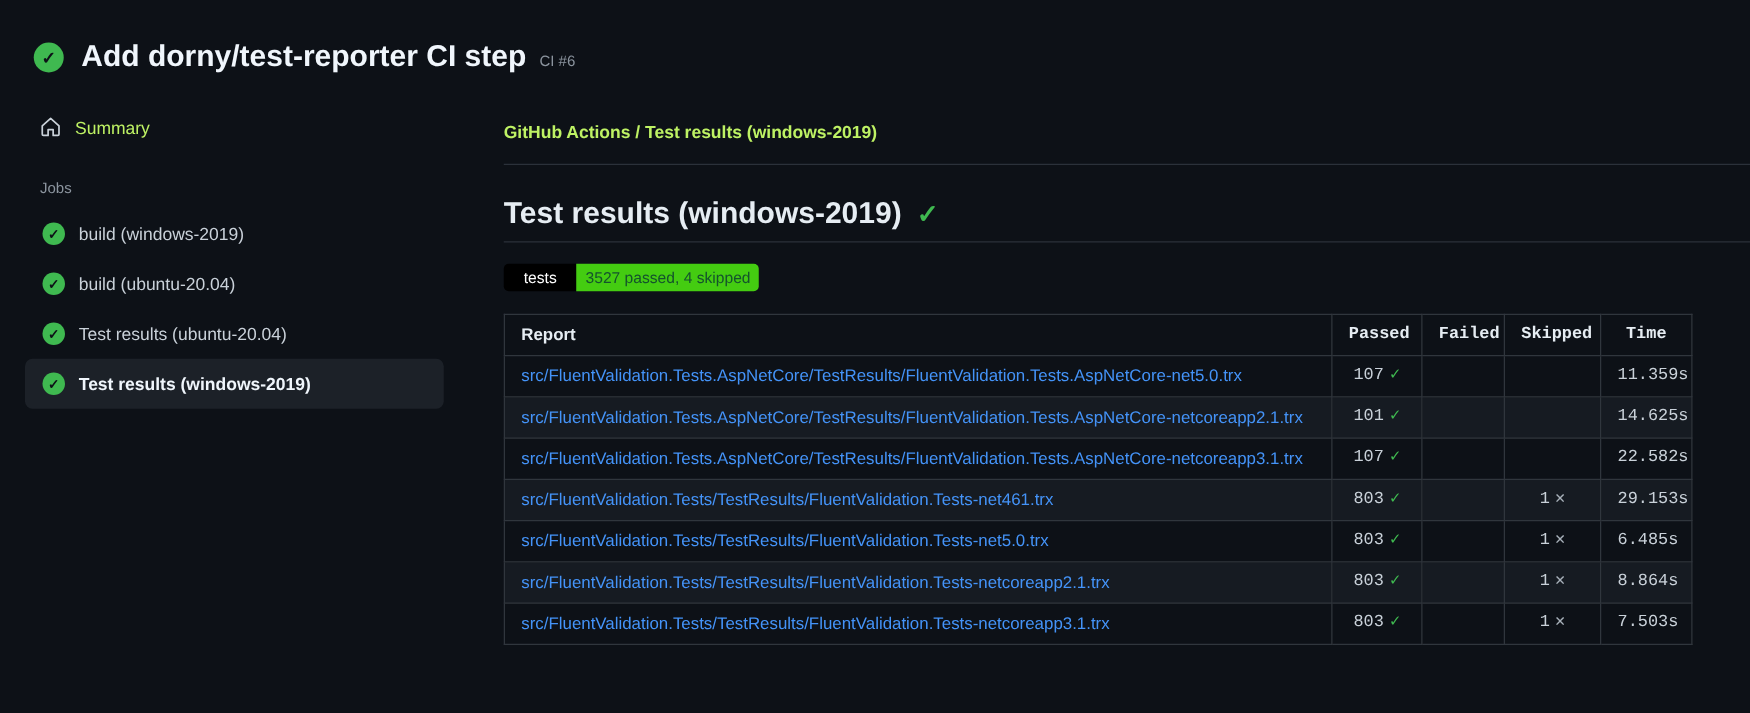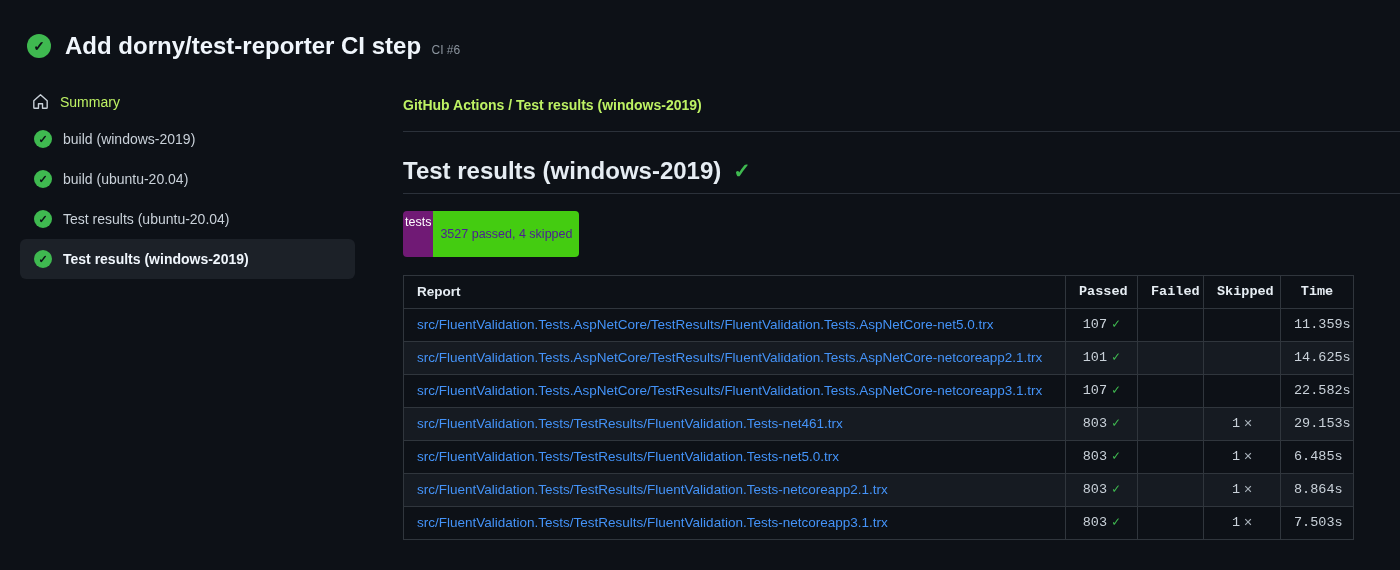--- a/index.html
+++ b/index.html
@@ -57,25 +57,25 @@
 
   .section-title-row {
     display: flex; align-items: center; gap: 12px;
     margin-top: 25px; padding-bottom: 8px; border-bottom: 1px solid #2b313a;
   }
   .section-title { font-size: 24px; font-weight: 700; color: #e6edf3; }
   .title-check { color: #3fb950; font-size: 21px; font-weight: 700; }
 
   .badge { display: inline-flex; margin-top: 17px; font-size: 12.5px; line-height: 16px; }
   .badge-label {
-    background: #701a75; color: #ffffff; padding: 3px 2px;
+    background: #000000; color: #ffffff; padding: 3px 16px;
     border-radius: 4px 0 0 4px;
   }
   .badge-value {
-    background: #44cc11; color: #4c1d95; padding: 15px 7px;
+    background: #44cc11; color: #14532d; padding: 3px 7px;
     border-radius: 0 4px 4px 0;
   }
 
   
   table.results {
     margin-top: 18px; border-collapse: collapse; table-layout: fixed;
     width: 950px; font-size: 13.5px;
   }
   .results th, .results td {
     border: 1px solid #30363d; padding: 6px 13px; line-height: 20px;
@@ -110,20 +110,21 @@
   <div class="sidebar">
     <div class="sidebar-summary">
       <span class="home-icon">
         <svg viewBox="0 0 16 16" width="17" height="17">
           <path d="M8 1.6 1.7 7.3v6.3c0 .4.3.8.8.8h3.6v-4.3h3.8v4.3h3.6c.5 0 .8-.4.8-.8V7.3L8 1.6z" fill="none" stroke="#c9d1d9" stroke-width="1.3" stroke-linejoin="round"></path>
         </svg>
       </span>
       <span class="label">Summary</span>
     </div>
 
+    <div class="jobs-heading">Jobs</div>
 
     <div class="job-item">
       <span class="check-circle sm">✓</span>
       <span>build (windows-2019)</span>
     </div>
     <div class="job-item">
       <span class="check-circle sm">✓</span>
       <span>build (ubuntu-20.04)</span>
     </div>
     <div class="job-item">

